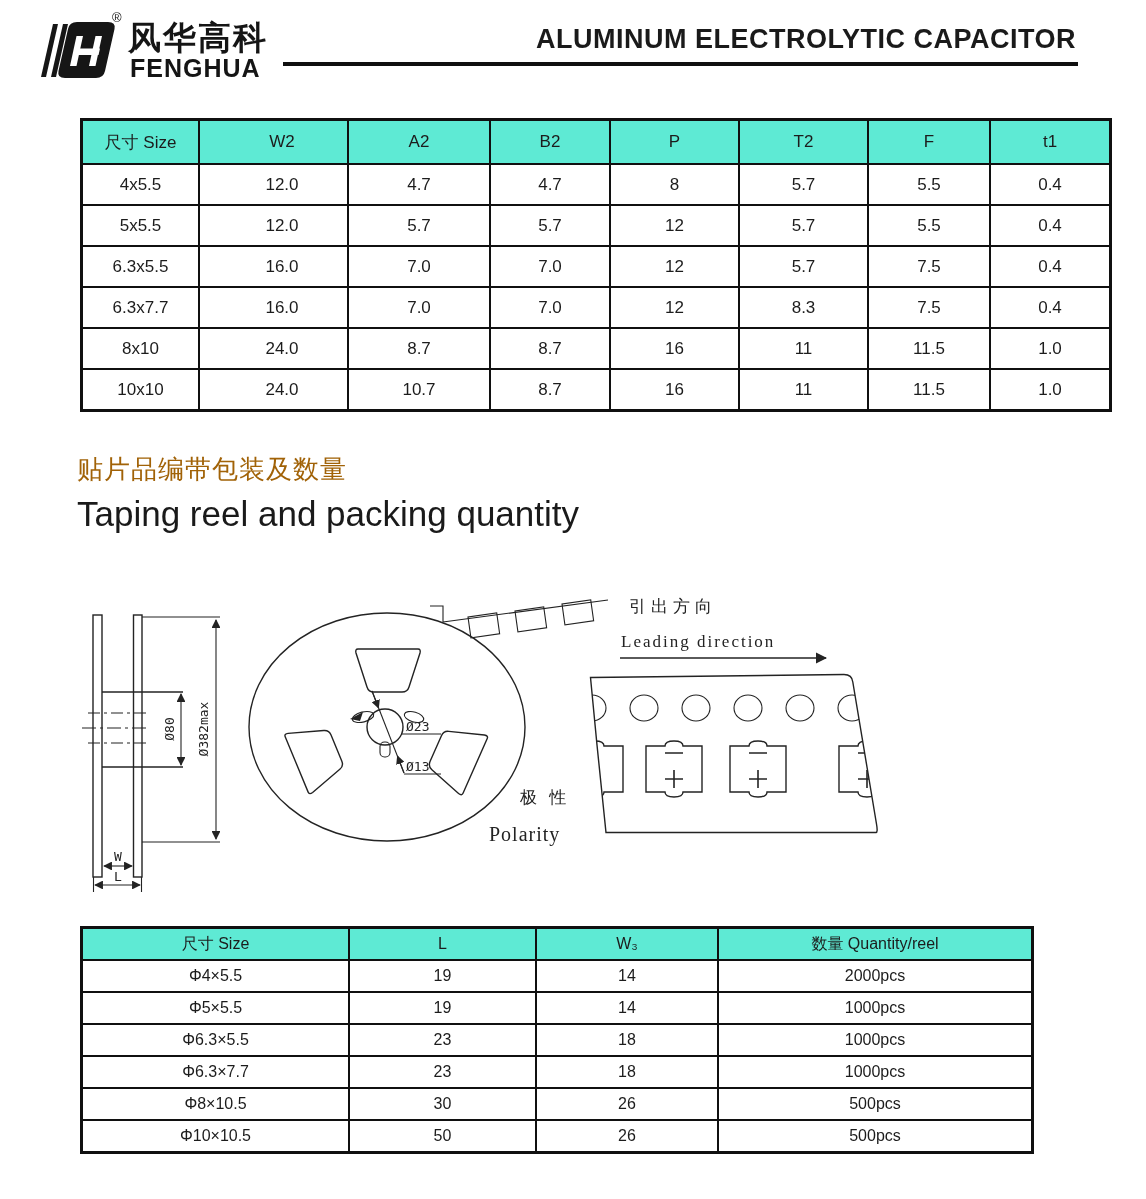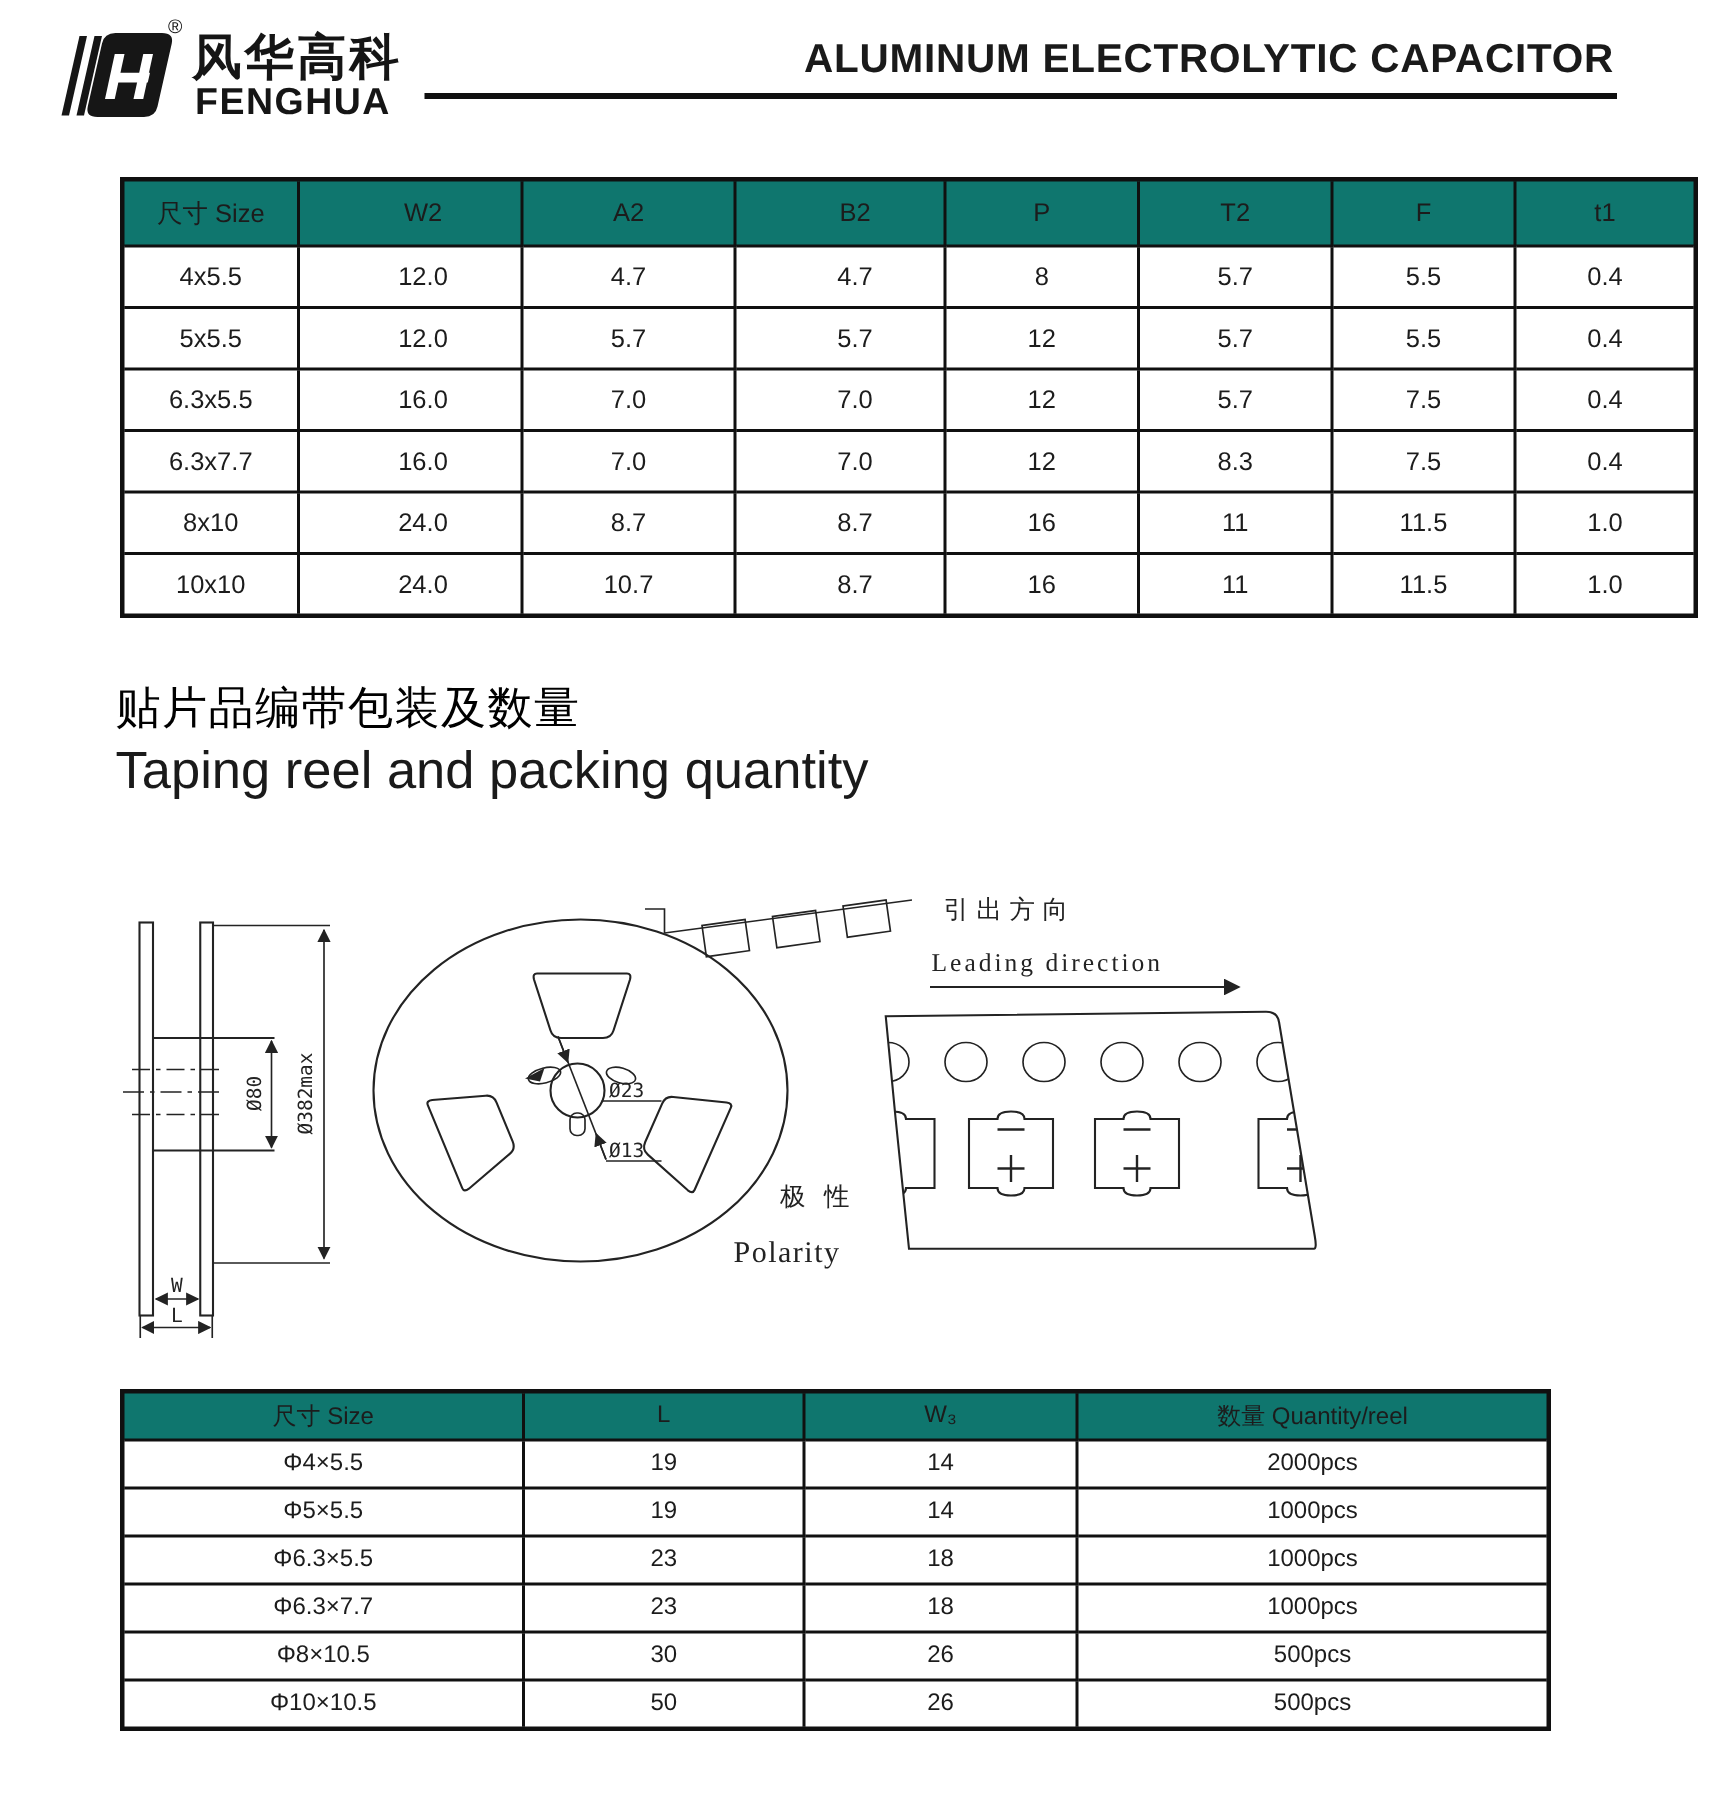--- a/index.html
+++ b/index.html
@@ -11,43 +11,43 @@
   #brand-mark{position:absolute;left:0;top:2px;}
   #brand-cn{position:absolute;left:92px;top:2px;font-size:33px;font-weight:bold;letter-spacing:2px;color:#151515;white-space:nowrap;}
   #brand-en{position:absolute;left:94px;top:40px;font-size:25px;font-weight:bold;letter-spacing:1px;color:#151515;}
   #reg-mark{position:absolute;left:76px;top:-4px;font-size:13px;color:#151515;}
   #doc-title{position:absolute;right:70px;top:24px;font-size:27px;font-weight:bold;letter-spacing:.5px;color:#1a1a1a;white-space:nowrap;}
   #title-rule{position:absolute;left:283px;top:62px;width:795px;height:4px;background:#0f0f0f;}
 
   
   table.tbl{position:absolute;border-collapse:collapse;border:3px solid #101010;table-layout:fixed;}
   table.tbl th,table.tbl td{border:2px solid #101010;text-align:center;vertical-align:middle;font-weight:normal;padding:0;}
-  table.tbl thead th{background:#0f766e;}
+  table.tbl thead th{background:#5eead4;}
   #dim-table{left:80px;top:118px;width:995px;font-size:17px;}
   #dim-table thead th{height:42px;}
   #dim-table tbody td{height:39px;}
   #dim-table th:nth-child(1),#dim-table td:nth-child(1){width:115px;}
   #dim-table th:nth-child(2),#dim-table td:nth-child(2){width:130px;padding-left:17px;}
   #dim-table th:nth-child(3),#dim-table td:nth-child(3){width:140px;}
-  #dim-table th:nth-child(4),#dim-table td:nth-child(4){width:118px;padding-left:20px;}
+  #dim-table th:nth-child(4),#dim-table td:nth-child(4){width:118px;}
   #dim-table th:nth-child(5),#dim-table td:nth-child(5){width:127px;}
   #dim-table th:nth-child(6),#dim-table td:nth-child(6){width:127px;margin-left:32px;}
   #dim-table th:nth-child(7),#dim-table td:nth-child(7){width:120px;}
   #dim-table th:nth-child(8),#dim-table td:nth-child(8){width:118px;}
 
   #pack-table{left:80px;top:926px;width:942px;font-size:16px;}
   #pack-table thead th{height:30px;}
   #pack-table tbody td{height:30px;}
   #pack-table th:nth-child(1),#pack-table td:nth-child(1){width:265px;}
   #pack-table th:nth-child(2),#pack-table td:nth-child(2){width:185px;}
   #pack-table th:nth-child(3),#pack-table td:nth-child(3){width:180px;}
   #pack-table th:nth-child(4),#pack-table td:nth-child(4){width:312px;margin-top:28px;}
 
   
-  #sec-cn{position:absolute;left:77px;top:452px;font-size:30px;color:#000000;letter-spacing:1px;}
+  #sec-cn{position:absolute;left:77px;top:452px;font-size:26px;color:#a16207;letter-spacing:1px;}
   #sec-en{position:absolute;left:77px;top:494px;font-size:35px;color:#1a1a1a;}
 
   
   #diagram{position:absolute;left:0;top:580px;}
   #diagram .ln{stroke:#232323;stroke-width:1.4;fill:none;}
   #diagram .thin{stroke:#232323;stroke-width:1.1;fill:none;}
   #diagram text{fill:#232323;}
   .dimtxt{font-size:13px;font-family:"DejaVu Sans Mono","Liberation Mono",monospace;}
   .sertxt{font-family:"Liberation Serif","DejaVu Serif",serif;}
 </style>

